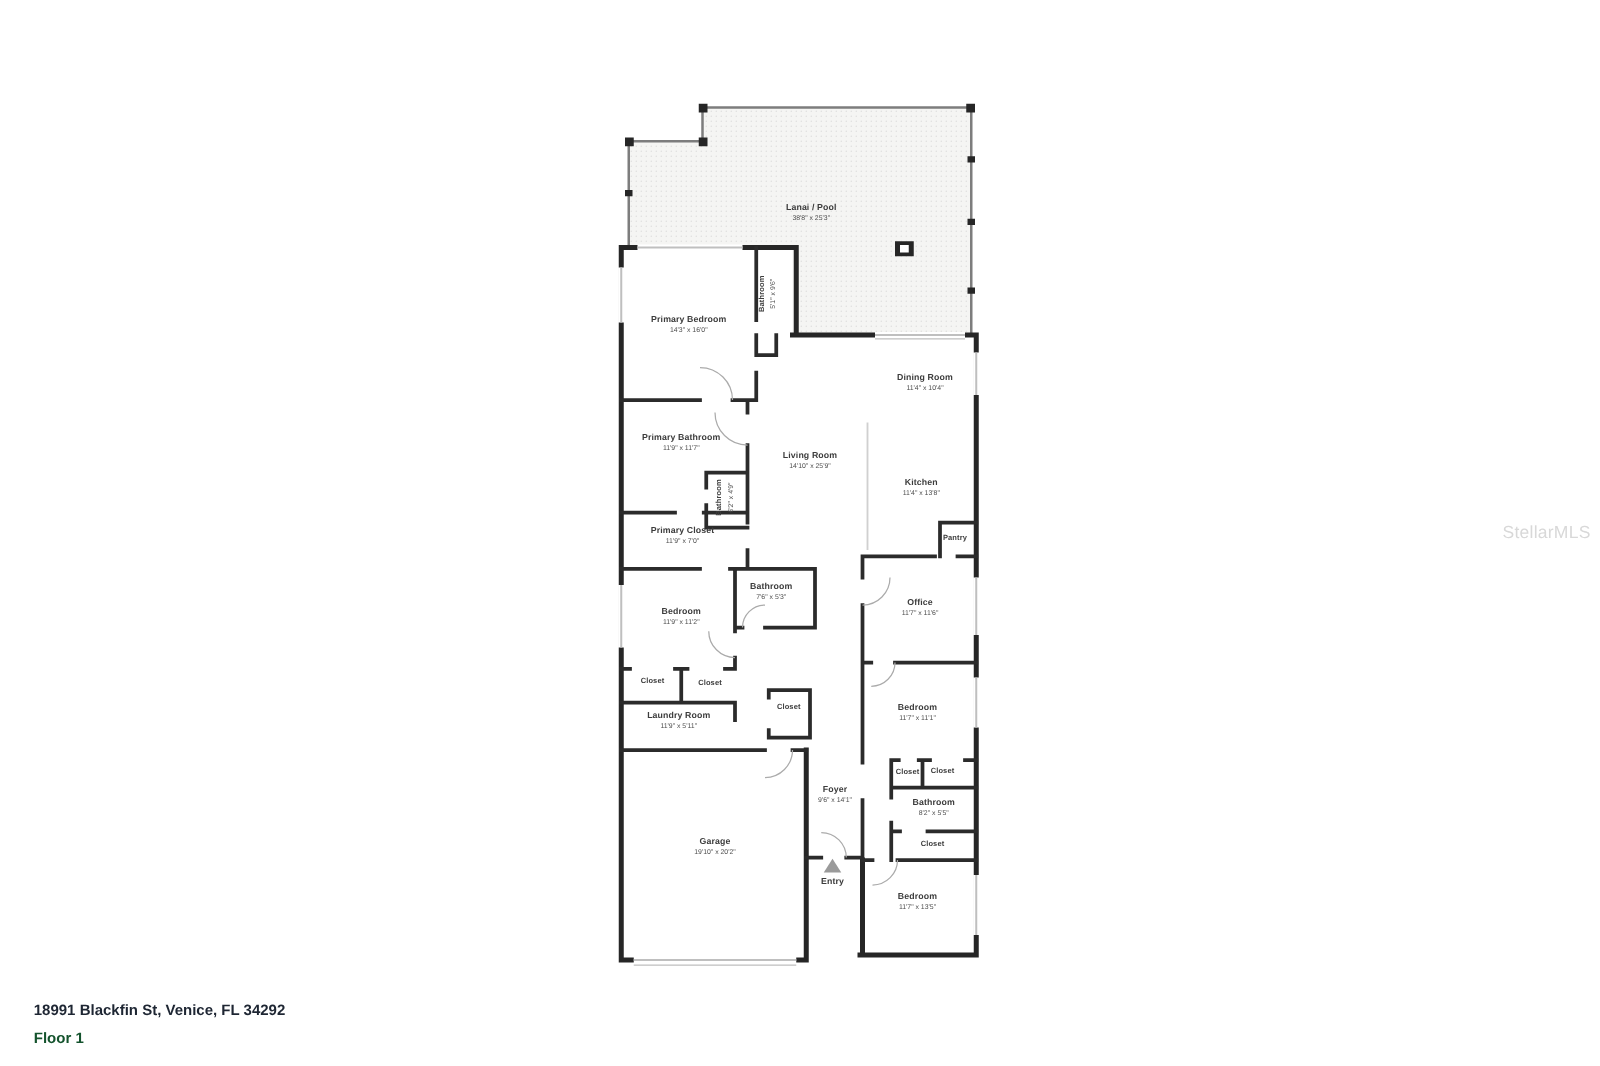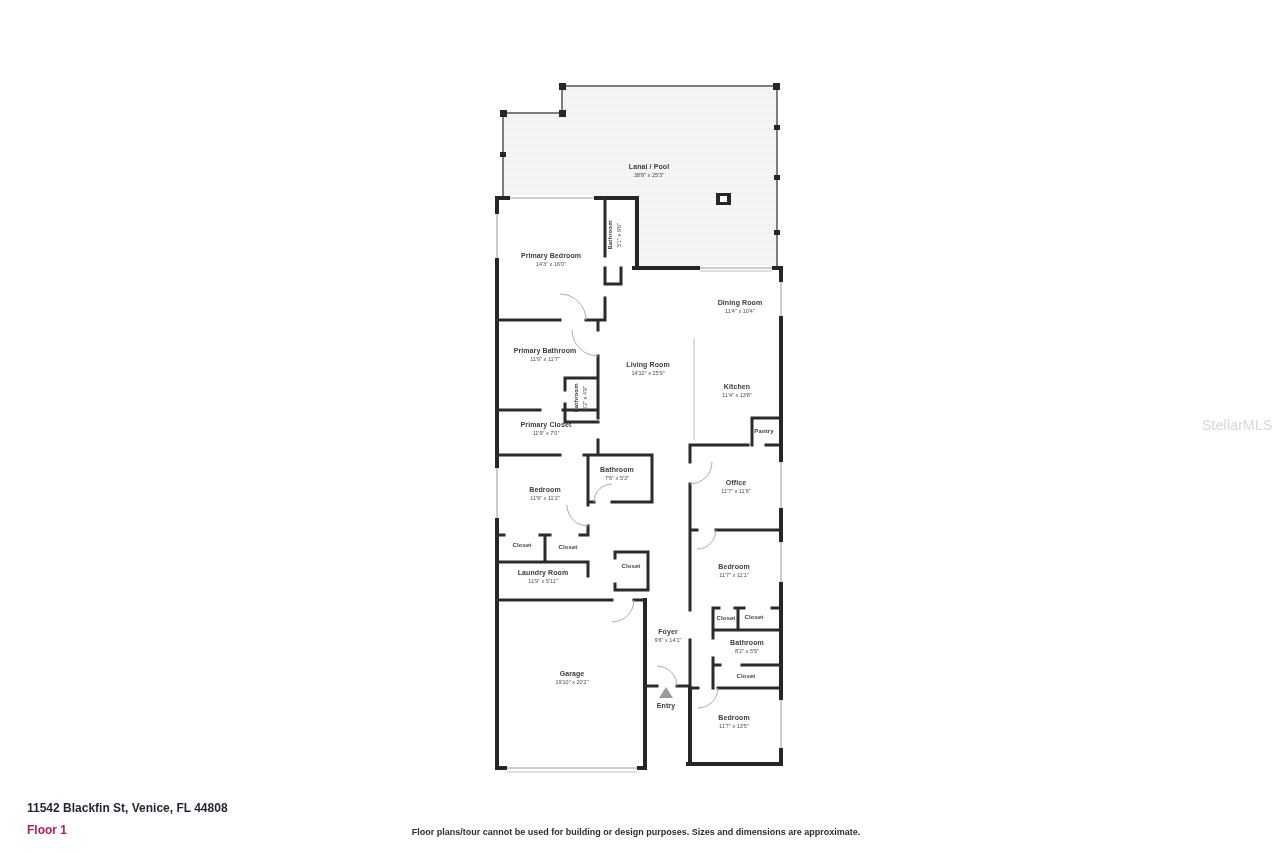--- a/index.html
+++ b/index.html
@@ -15,21 +15,21 @@
   .rl .rn { display:block; font-size:7px; font-weight:700; letter-spacing:.1px; }
   .rl .rd { display:block; font-size:5.5px; font-weight:400; color:#4e4e4e; margin-top:1px; }
   .rl.sm .rn { font-size:6px; }
   .rl.rot { transform:translate(-50%,-50%) rotate(-90deg); }
   .addr {
     position:absolute; left:27px; top:801px;
     font-size:12px; font-weight:700; color:#1e2633;
   }
   .floor {
     position:absolute; left:27px; top:823px;
-    font-size:12px; font-weight:700; color:#be185d;
+    font-size:12px; font-weight:700; color:#14532d;
   }
   .disclaimer {
     position:absolute; left:636px; top:827px; transform:translateX(-50%);
     font-size:9px; font-weight:700; color:#2d2d2d; white-space:nowrap;
   }
   .watermark {
     position:absolute; left:1202px; top:417px;
     font-size:14px; color:#d8d8d8; letter-spacing:.2px;text-align:right;
   }
 </style>
@@ -201,18 +201,17 @@
   </div>
   <div class="rl" style="left:572px;top:678px">
     <span class="rn">Garage</span>
     <span class="rd">19'10" x 20'2"</span>
   </div>
   <div class="rl" style="left:734px;top:722px">
     <span class="rn">Bedroom</span>
     <span class="rd">11'7" x 13'5"</span>
   </div>
 
-  <div class="addr">11542 Blackfin St, Venice, FL 44808</div>
+  <div class="addr">18991 Blackfin St, Venice, FL 34292</div>
   <div class="floor">Floor 1</div>
-  <div class="disclaimer">Floor plans/tour cannot be used for building or design purposes. Sizes and dimensions are approximate.</div>
   <div class="watermark">StellarMLS</div>
 
 </div>
 
 </body></html>

